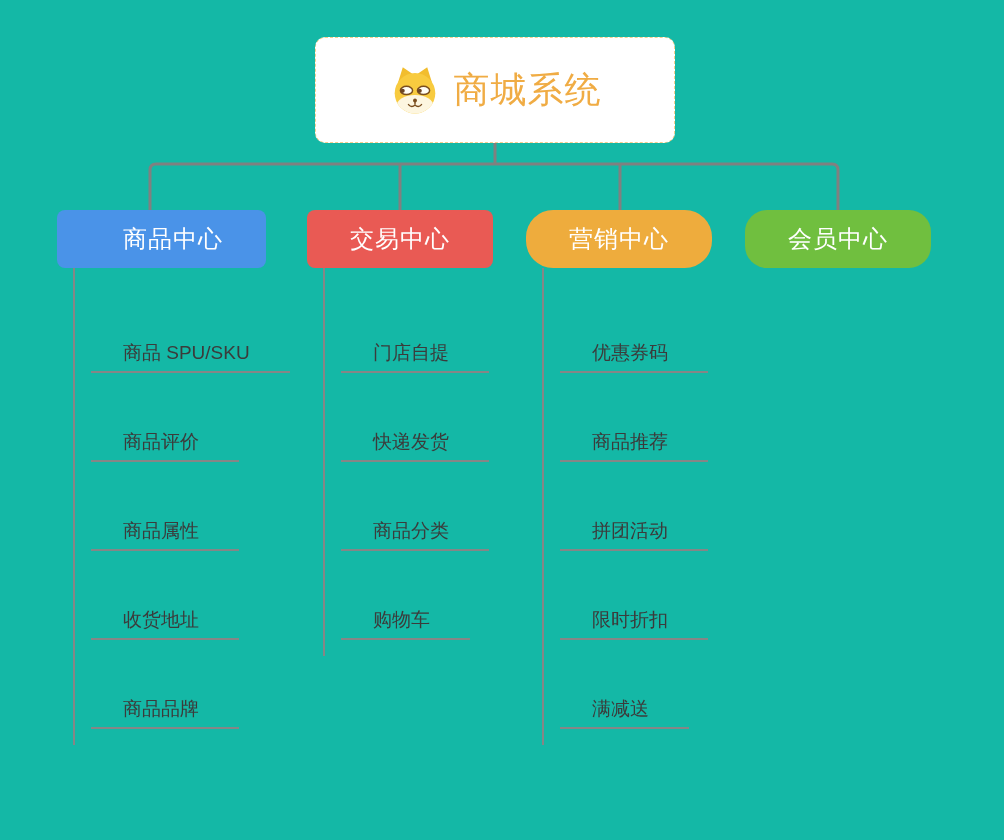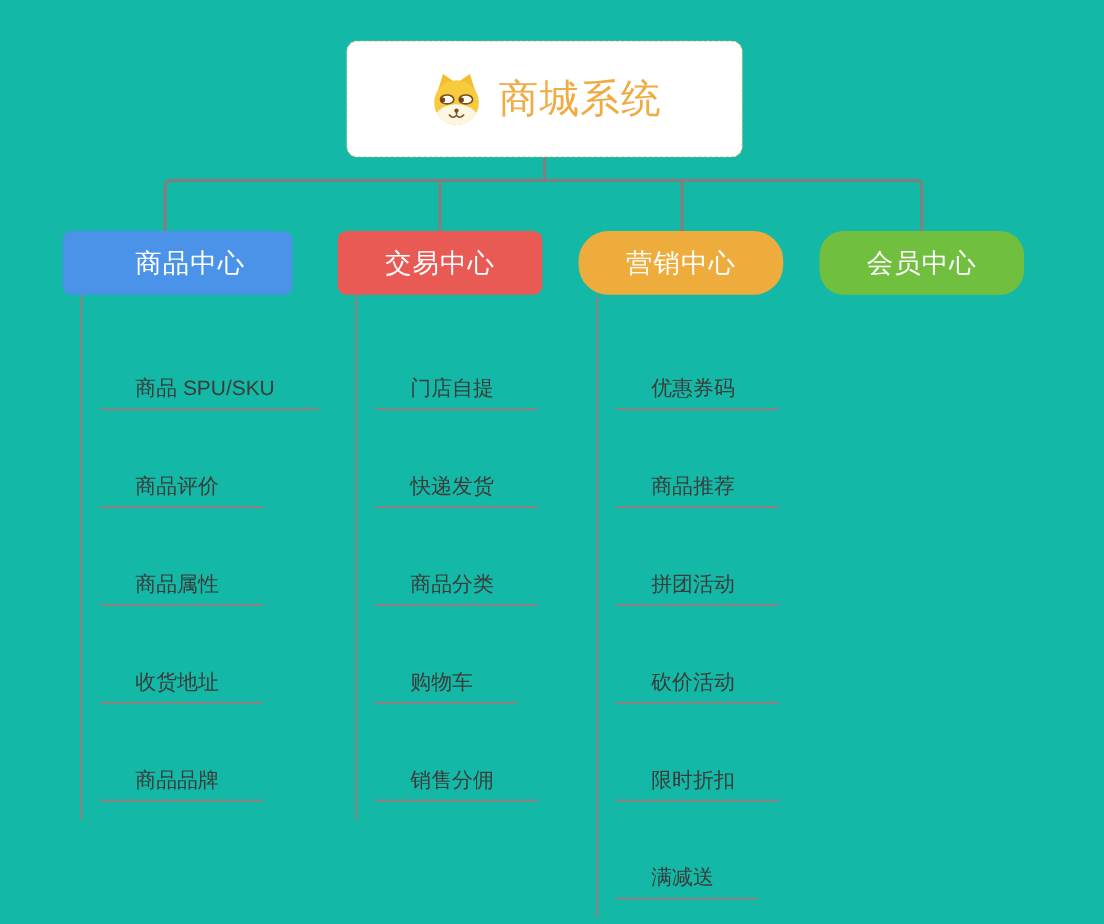--- a/index.html
+++ b/index.html
@@ -127,31 +127,29 @@
     </ul>
   </div>
 
   <div class="branch" style="left:307px">
     <div class="branch-header" style="background-color: rgb(233, 90, 84);">交易中心</div>
     <ul class="branch-items">
       <li>门店自提</li>
       <li>快递发货</li>
       <li>商品分类</li>
       <li>购物车</li>
-      <li>销售分佣</li>
     </ul>
   </div>
 
   <div class="branch" style="left:526px">
     <div class="branch-header" style="background-color: rgb(238, 172, 61); border-radius: 27px;">营销中心</div>
     <ul class="branch-items">
       <li>优惠券码</li>
       <li>商品推荐</li>
       <li>拼团活动</li>
-      <li>砍价活动</li>
       <li>限时折扣</li>
       <li>满减送</li>
     </ul>
   </div>
 
   <div class="branch" style="left:745px">
     <div class="branch-header" style="background-color: rgb(112, 191, 63); border-radius: 22px;">会员中心</div>
   </div>
 
 </div>

